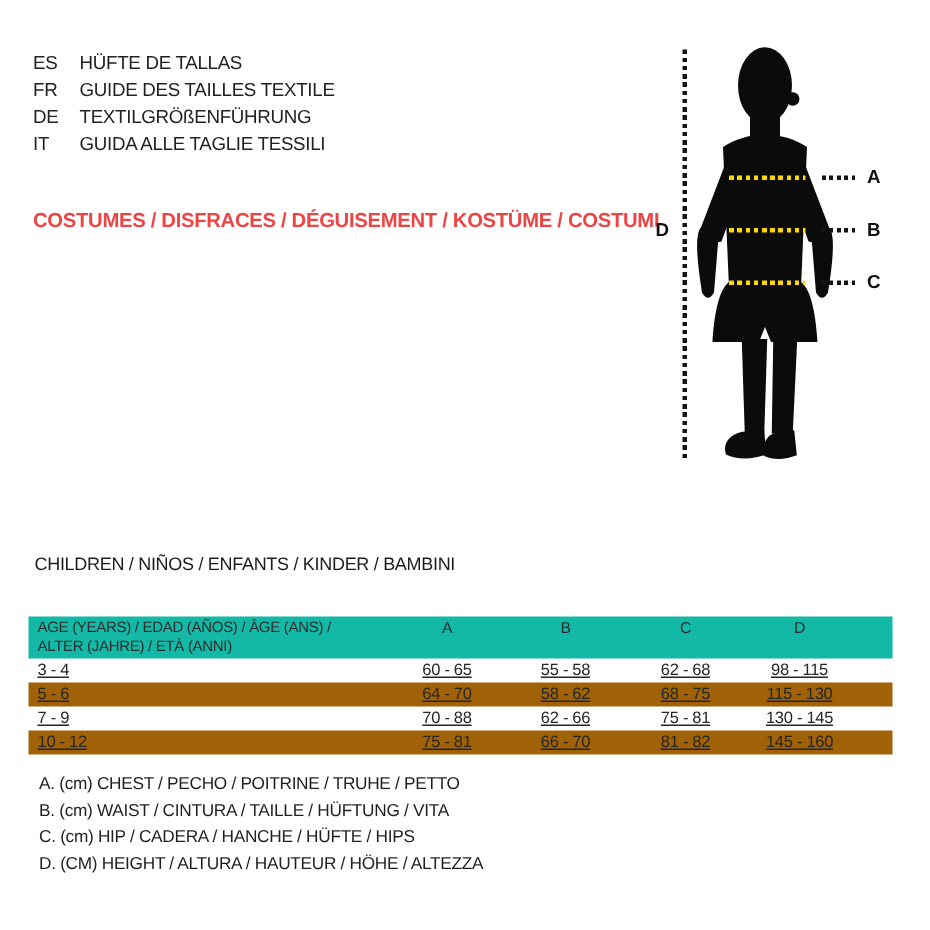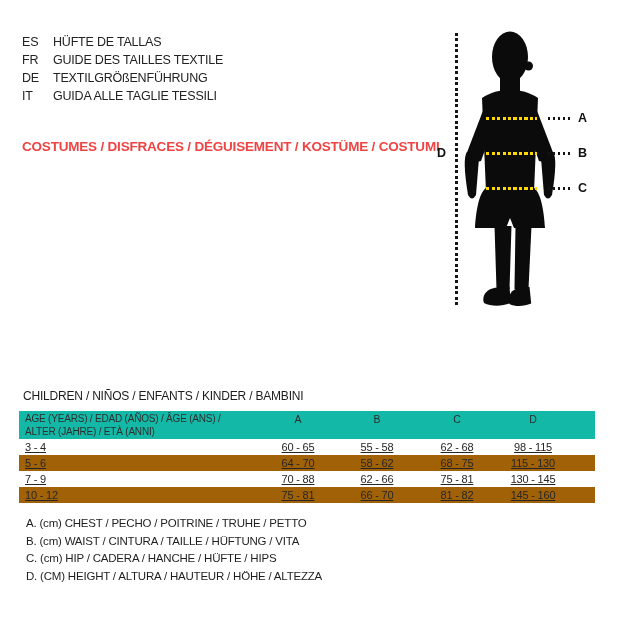--- a/index.html
+++ b/index.html
@@ -41,21 +41,21 @@
   .connector.a { top: 117px; }
   .connector.b { top: 152px; }
   .connector.c { top: 187px; }
   .fig-label { font-size: 12.5px; font-weight: bold; line-height: 14px; color: #111; }
   .fig-label.a { left: 578px; top: 111px; }
   .fig-label.b { left: 578px; top: 146px; }
   .fig-label.c { left: 578px; top: 181px; }
   .fig-label.d { left: 437px; top: 146px; }
 
   
-  .section-title { left: 23px; top: 388px; font-size: 12px; line-height: 16px; color: #1c1c1c; }
+  .section-title { left: 23px; top: 368px; font-size: 12px; line-height: 16px; color: #1c1c1c; }
   .size-table { left: 19px; top: 411px; width: 576px; }
   .trow {
     display: grid;
     grid-template-columns: 240px 78px 80px 80px 72px;
     align-items: center;
     width: 576px;
   }
   .trow > div:first-child { padding-left: 6px; }
   .trow.head {
     background: #14b8a6;

